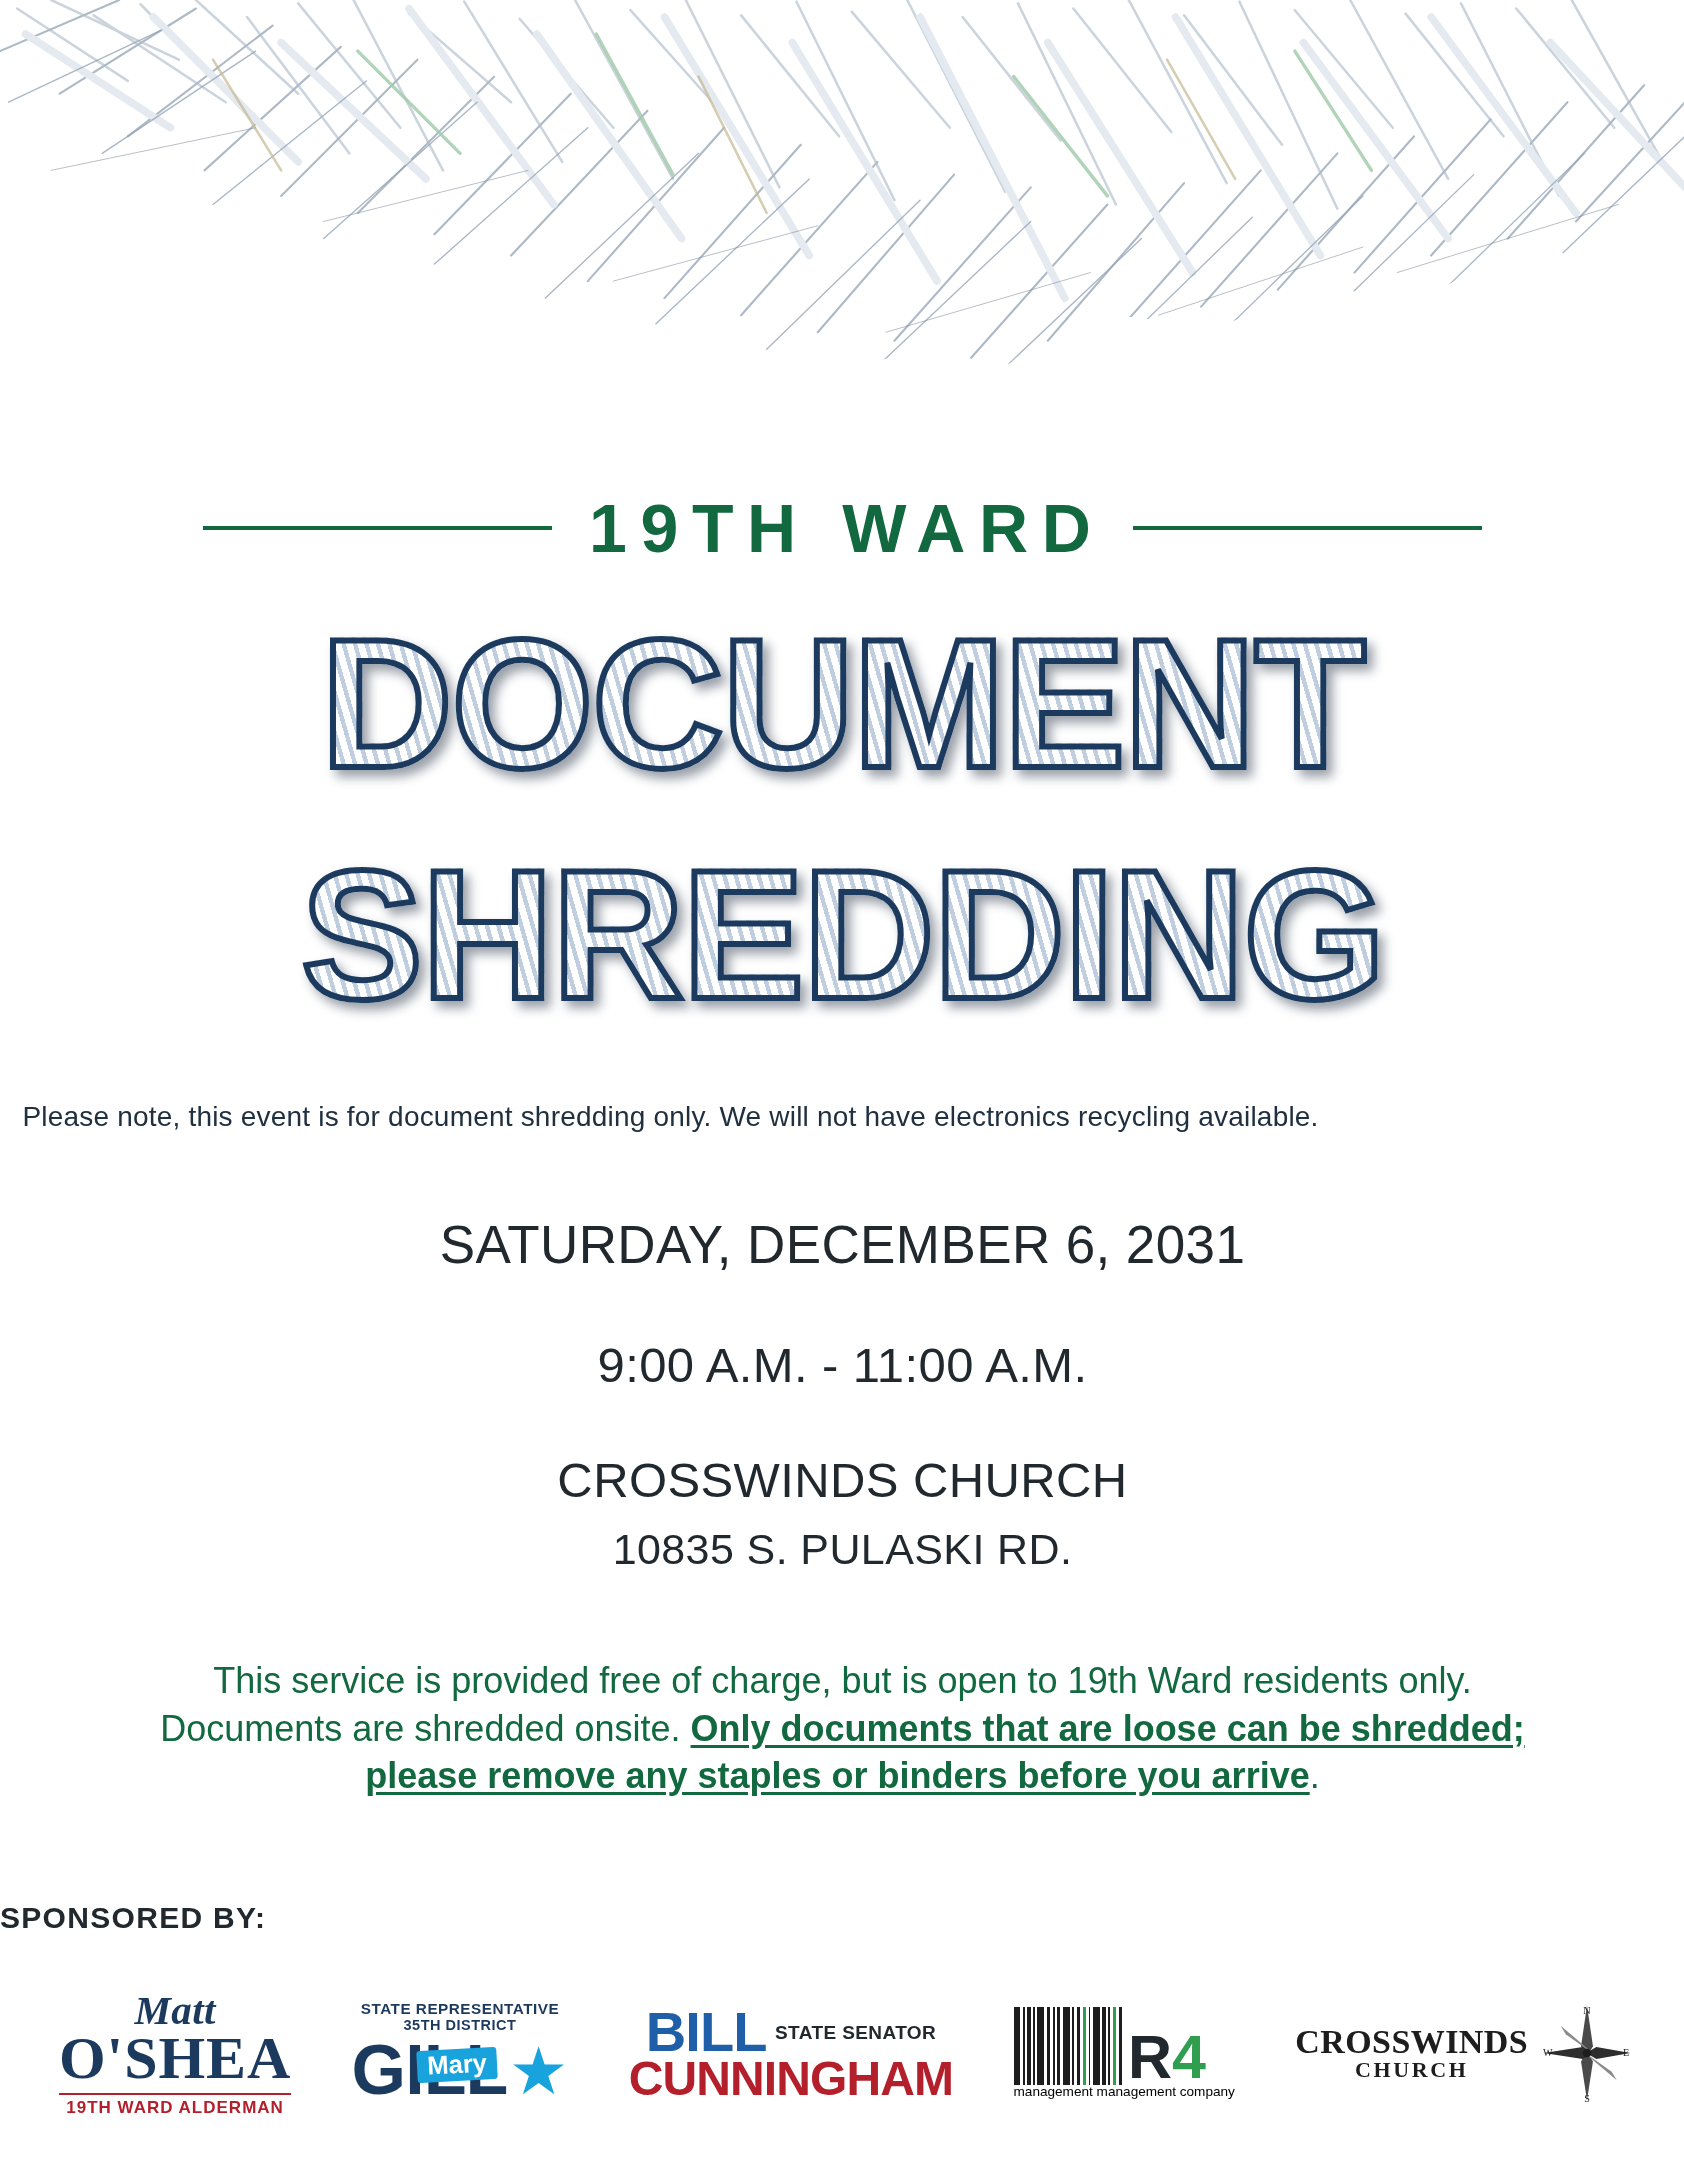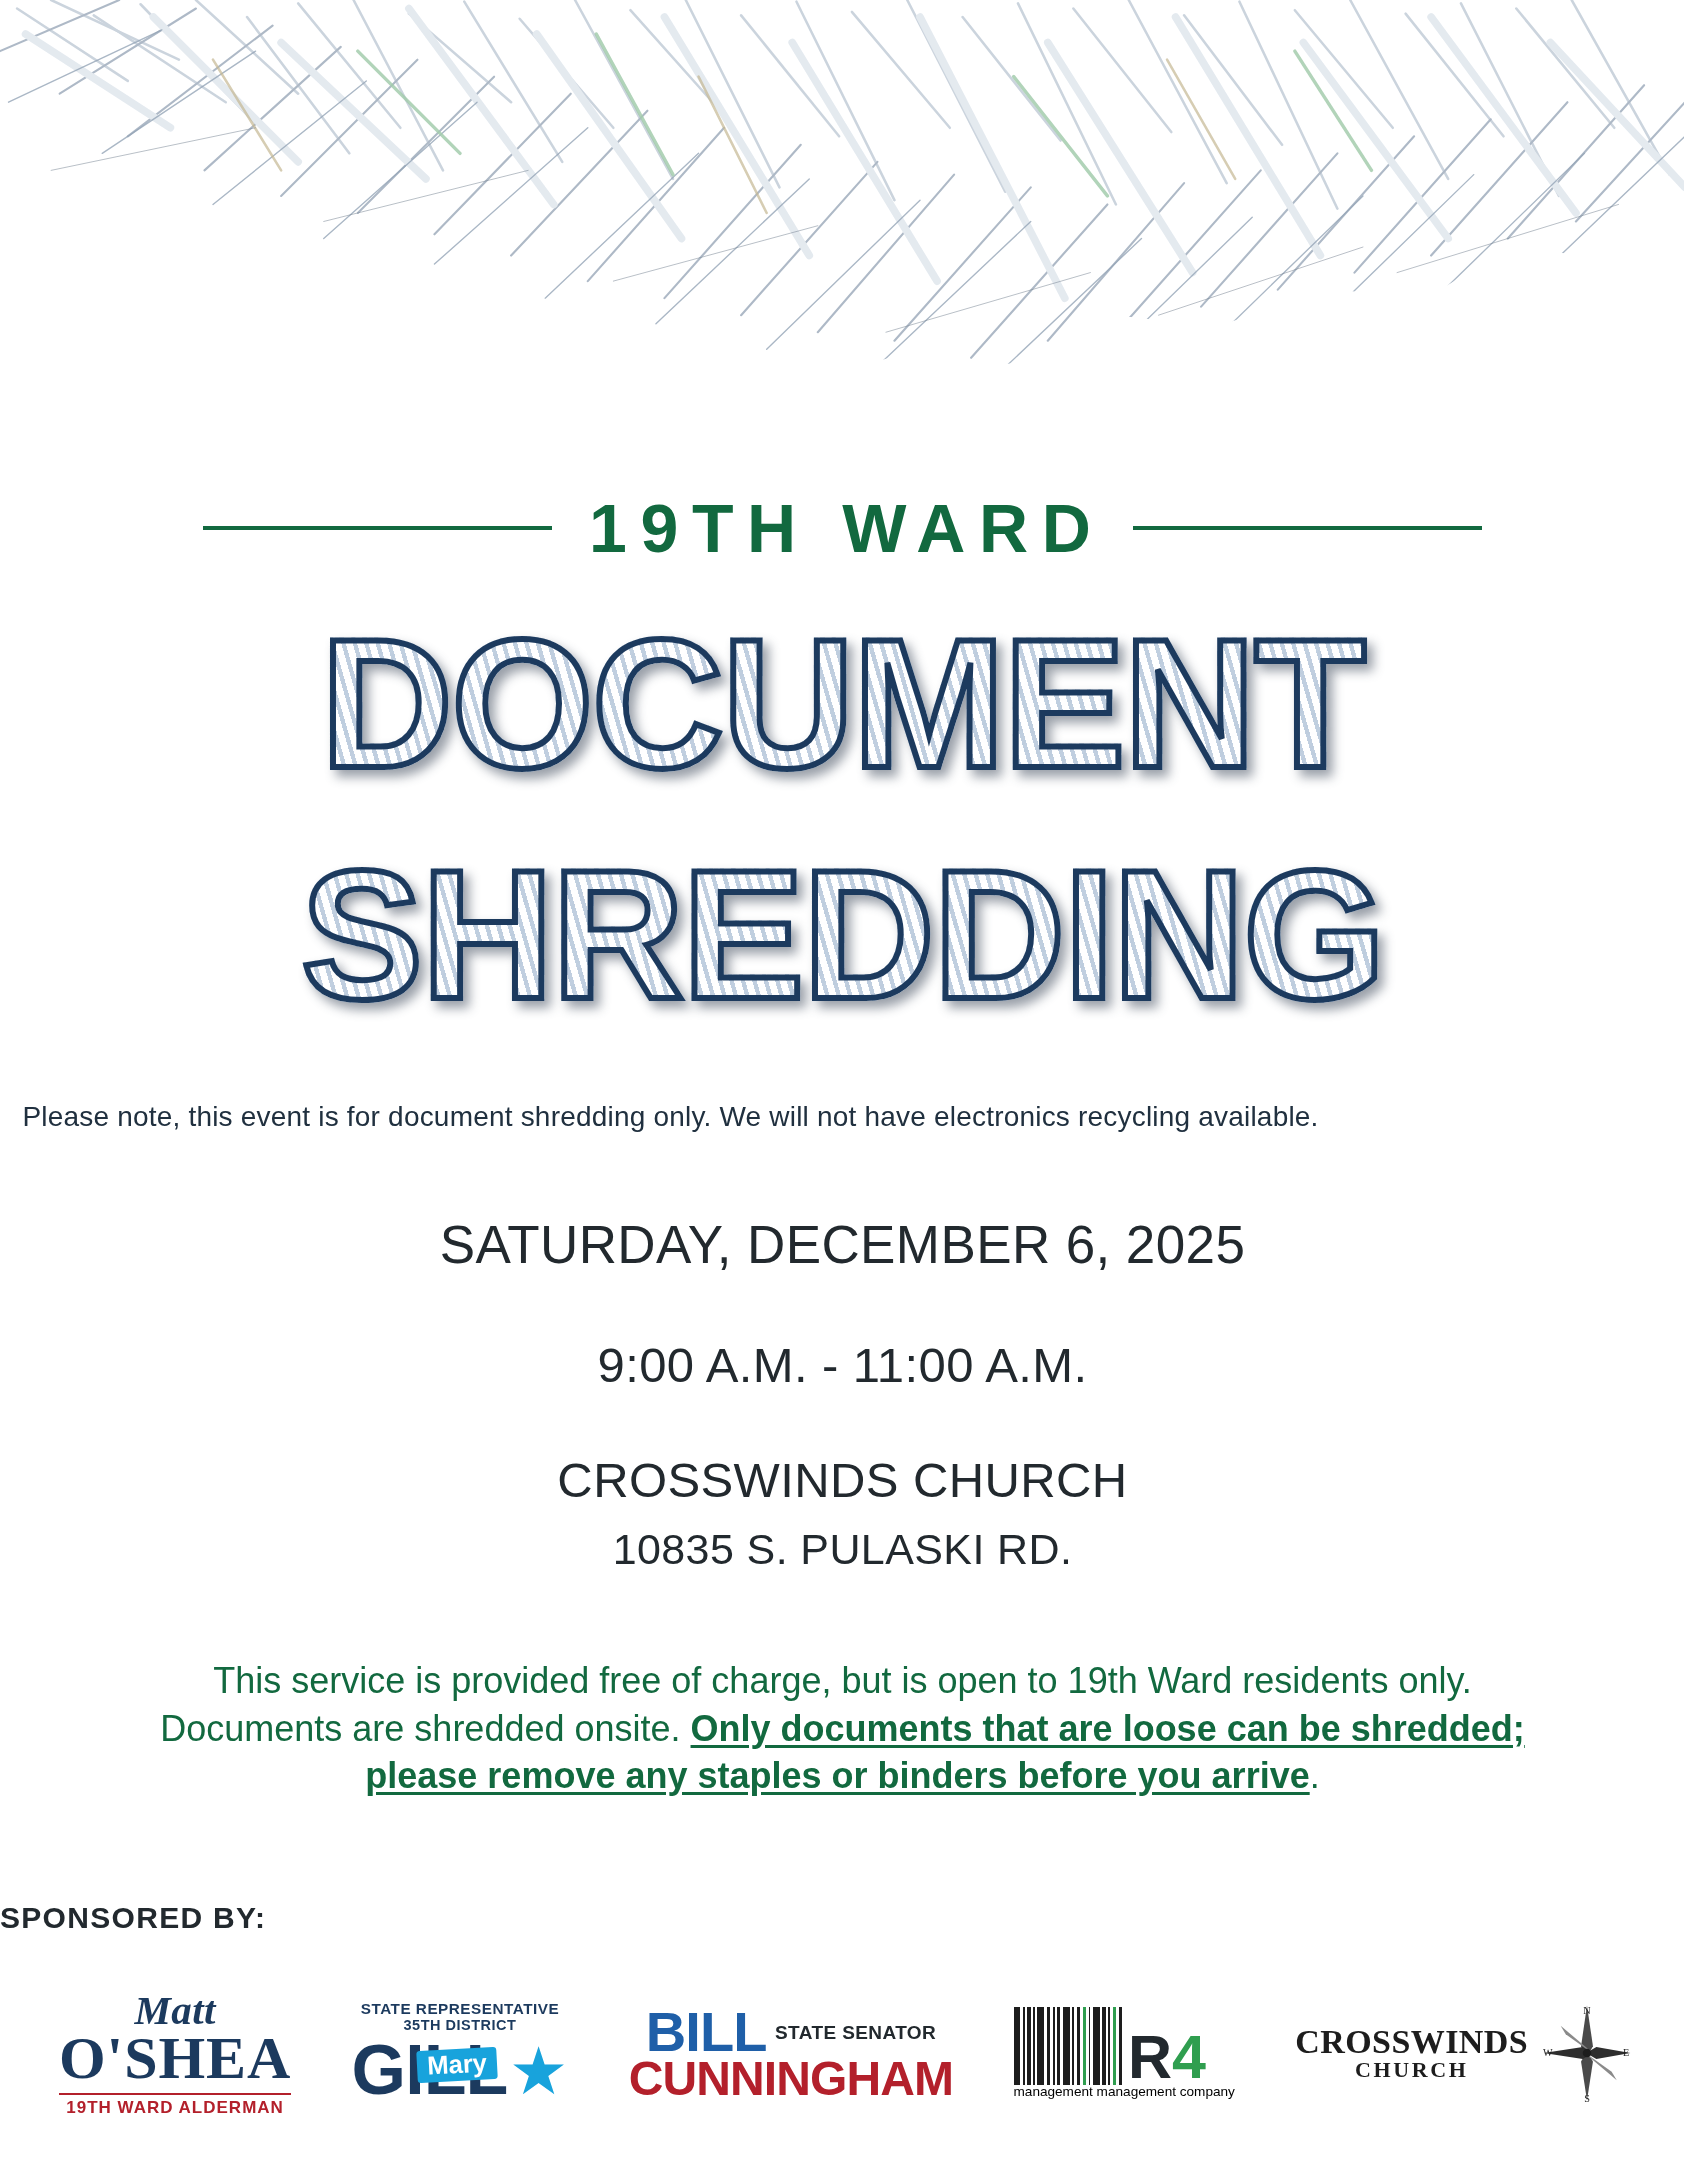--- a/index.html
+++ b/index.html
@@ -405,21 +405,21 @@
 
   <div class="headline line1">
     <span class="bigword">DOCUMENT</span>
   </div>
   <div class="headline line2">
     <span class="bigword">SHREDDING</span>
   </div>
 
   <div class="note">Please note, this event is for document shredding only. We will not have electronics recycling available.</div>
 
-  <div class="event-date">SATURDAY, DECEMBER 6, 2025</div>
+  <div class="event-date">SATURDAY, DECEMBER 6, 2031</div>
   <div class="event-time">9:00 A.M. - 11:00 A.M.</div>
   <div class="event-venue">CROSSWINDS CHURCH</div>
   <div class="event-addr">10835 S. PULASKI RD.</div>
 
   <div class="green-block">
     <span>This service is provided free of charge, but is open to 19th Ward residents only.</span><br>
     <span>Documents are shredded onsite. </span><span class="em">Only documents that are loose can be shredded; please remove any staples or binders before you arrive</span><span>.</span>
   </div>
 
   <div class="sponsored-by">SPONSORED BY:</div>

